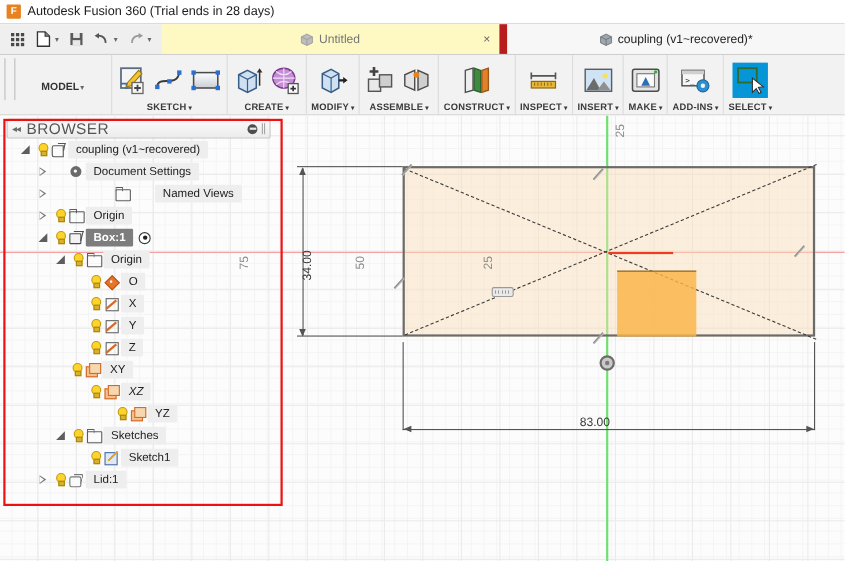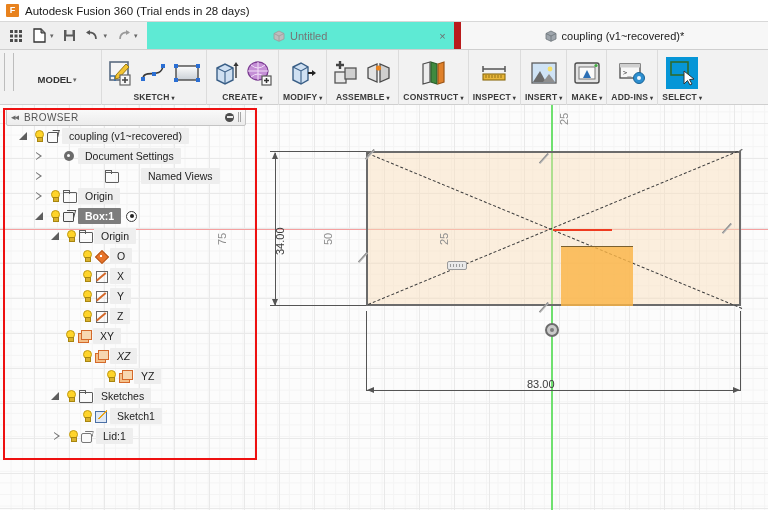--- a/index.html
+++ b/index.html
@@ -28,21 +28,21 @@
   .qa-icons { display:flex; align-items:center; gap:3px; padding:0 6px; }
   .qa-btn {
     width:20px; height:20px; display:flex; align-items:center; justify-content:center;
     color:#555; font-size:13px;
   }
   .qa-caret { font-size:7px; color:#666; margin-left:-2px; padding-right:3px;}
   .tab {
     display:flex; align-items:center; justify-content:center; position:relative;
     font-size:11px; min-width:200px; padding:0 14px;
   }
-  .tab.inactive { background:#5eead4; color:#757575; flex:1; }
+  .tab.inactive { background:#fef9c3; color:#757575; flex:1; }
   .tab.active { background:#f7f7f7; color:#222; flex:1; border-left:7px solid #b91c1c;}
   .tab .cube { margin-right:5px; font-size:11px; }
   .tab-close { position:absolute; right:8px; font-size:11px; color:#6d6d6d;}
 
   
   .ribbon {
     height:55px; background:#f2f2f2; display:flex; align-items:flex-start;
     border-bottom:1px solid #cfcfcf; position:relative;
   }
   .ribbon-grip { width:10px; height:38px; margin:3px 2px 0 4px;
@@ -134,21 +134,21 @@
   .browser {
     position:absolute; left:6px; top:3px; width:240px;
     font-size:10.5px; color:#2b2b2b; z-index:5;
   }
   .browser-hdr {
     height:18px; background:linear-gradient(#fafafa,#ececec);
     border:1px solid #c4c4c4; display:flex; align-items:center;
     padding:0 4px; border-radius:2px;
   }
   .browser-hdr .coll { font-size:9px; color:#6a6a6a; margin-right:6px; letter-spacing:-1px;}
-  .browser-hdr .btitle { font-size:10px; color:#555; letter-spacing:.4px;}
+  .browser-hdr .btitle { font-size:14px; color:#555; letter-spacing:.4px;}
   .browser-hdr .right { margin-left:auto; display:flex; align-items:center; gap:4px;}
   .dot-btn { width:9px;height:9px;border-radius:50%;background:#4d4d4d;
     position:relative;}
   .dot-btn::after{content:'';position:absolute;left:1.5px;top:3.5px;width:6px;height:2px;background:#e9e9e9;}
   .grip2 { width:1px;height:10px;border-left:1px solid #a5a5a5;border-right:1px solid #a5a5a5;
     padding-right:1px;}
 
   .trow { display:flex; align-items:center; height:20px; }
   .trow .lbl {
     background:#eeeeee; padding:1px 7px; font-size:10.5px; color:#222;
@@ -708,21 +708,21 @@
           <span class="lbl">Sketches</span>
         </div>
         <div class="trow" style="padding-left: 58px;">
           <span class="tw"></span>
           <span class="tw">
             <span class="bulb"></span>
           </span>
           <span class="ic ic-sketch"></span>
           <span class="lbl">Sketch1</span>
         </div>
-        <div class="trow" style="padding-left: 26px; margin-left: 18px;">
+        <div class="trow" style="padding-left: 26px;">
           <span class="tw">
             <span class="tri-c"></span>
           </span>
           <span class="tw">
             <span class="bulb"></span>
           </span>
           <span class="ic ic-lid"></span>
           <span class="lbl">Lid:1</span>
         </div>
       </div>

